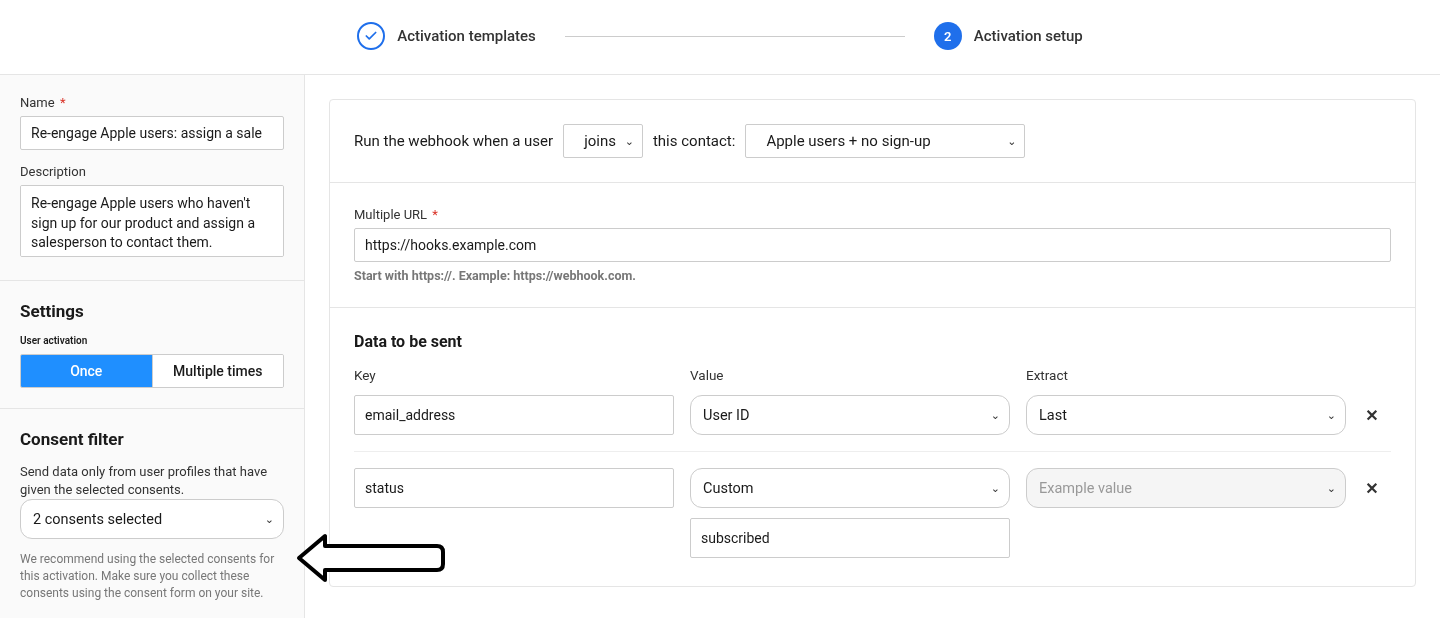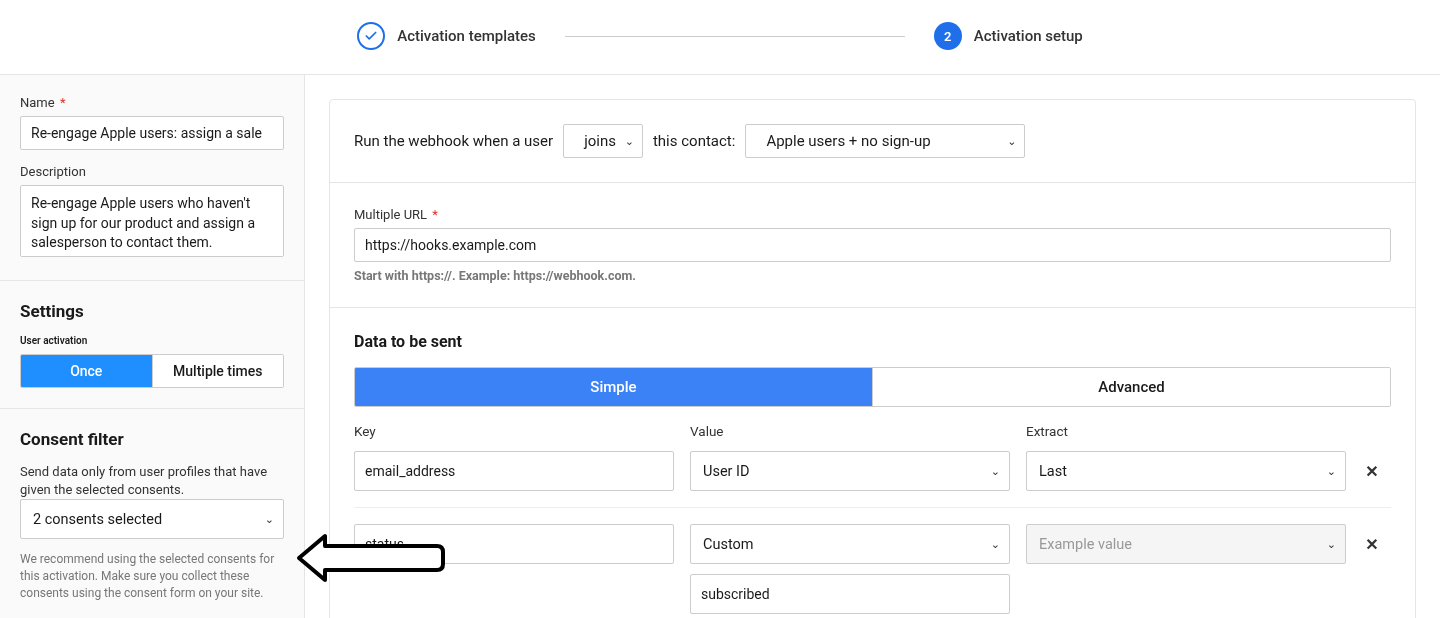--- a/index.html
+++ b/index.html
@@ -50,21 +50,21 @@
   .tab + .tab { border-left: 1px solid #ccc; }
   .param-head { display: flex; gap: 16px; font-size: 13.5px; color: #333; margin-bottom: 8px; }
   .col-key { width: 320px; }
   .col-val { width: 320px; }
   .col-ext { width: 320px; }
   .col-del { width: 20px; }
   .param-row { display: flex; gap: 16px; align-items: flex-start; padding: 4px 0; }
   .param-sep { border: none; border-top: 1px solid #eee; margin: 12px 0; }
   .param-row .text-input { height: 40px; }
   .select-box { position: relative; }
-  .select-box .text-value { border: 1px solid #ccc; border-radius: 2px; padding: 9px 28px 9px 12px; font-size: 14.5px; background: #fff; cursor: pointer; height: 40px; display: flex; align-items: center; }
+  .select-box .text-value { border: 1px solid #ccc; border-radius: 12px; padding: 9px 28px 9px 12px; font-size: 14.5px; background: #fff; cursor: pointer; height: 40px; display: flex; align-items: center; }
   .select-box .text-value.placeholder { color: #999; }
   .select-box .chev { right: 10px; }
   .select-box.disabled .text-value { background: #f5f5f5; }
   .del-btn { display:flex; align-items:center; justify-content:center; height:40px; cursor:pointer; font-size:16px; font-weight:700; color:#333; }
 
   
   .callout { position: absolute; left: -10px; top: 455px; pointer-events:none; }
   .callout svg { width: 150px; height: 56px; }
 </style>
 </head>
@@ -145,24 +145,20 @@
       </div>
 
       <div class="panel-row">
         <label class="field-label"><span>Multiple URL</span> <span class="req">*</span></label>
         <input class="text-input" value="https://hooks.example.com" style="">
         <div class="hint">Start with https://. Example: https://webhook.com.</div>
       </div>
 
       <div class="panel-row">
         <div class="section-title">Data to be sent</div>
-        <div class="tab-group">
-          <div class="tab active">Simple</div>
-          <div class="tab">Advanced</div>
-        </div>
 
         <div class="param-head">
           <div class="col-key">Key</div>
           <div class="col-val">Value</div>
           <div class="col-ext">Extract</div>
           <div class="col-del"></div>
         </div>
 
         <div class="param-row">
           <div class="col-key"><input class="text-input" value="email_address" style=""></div>

